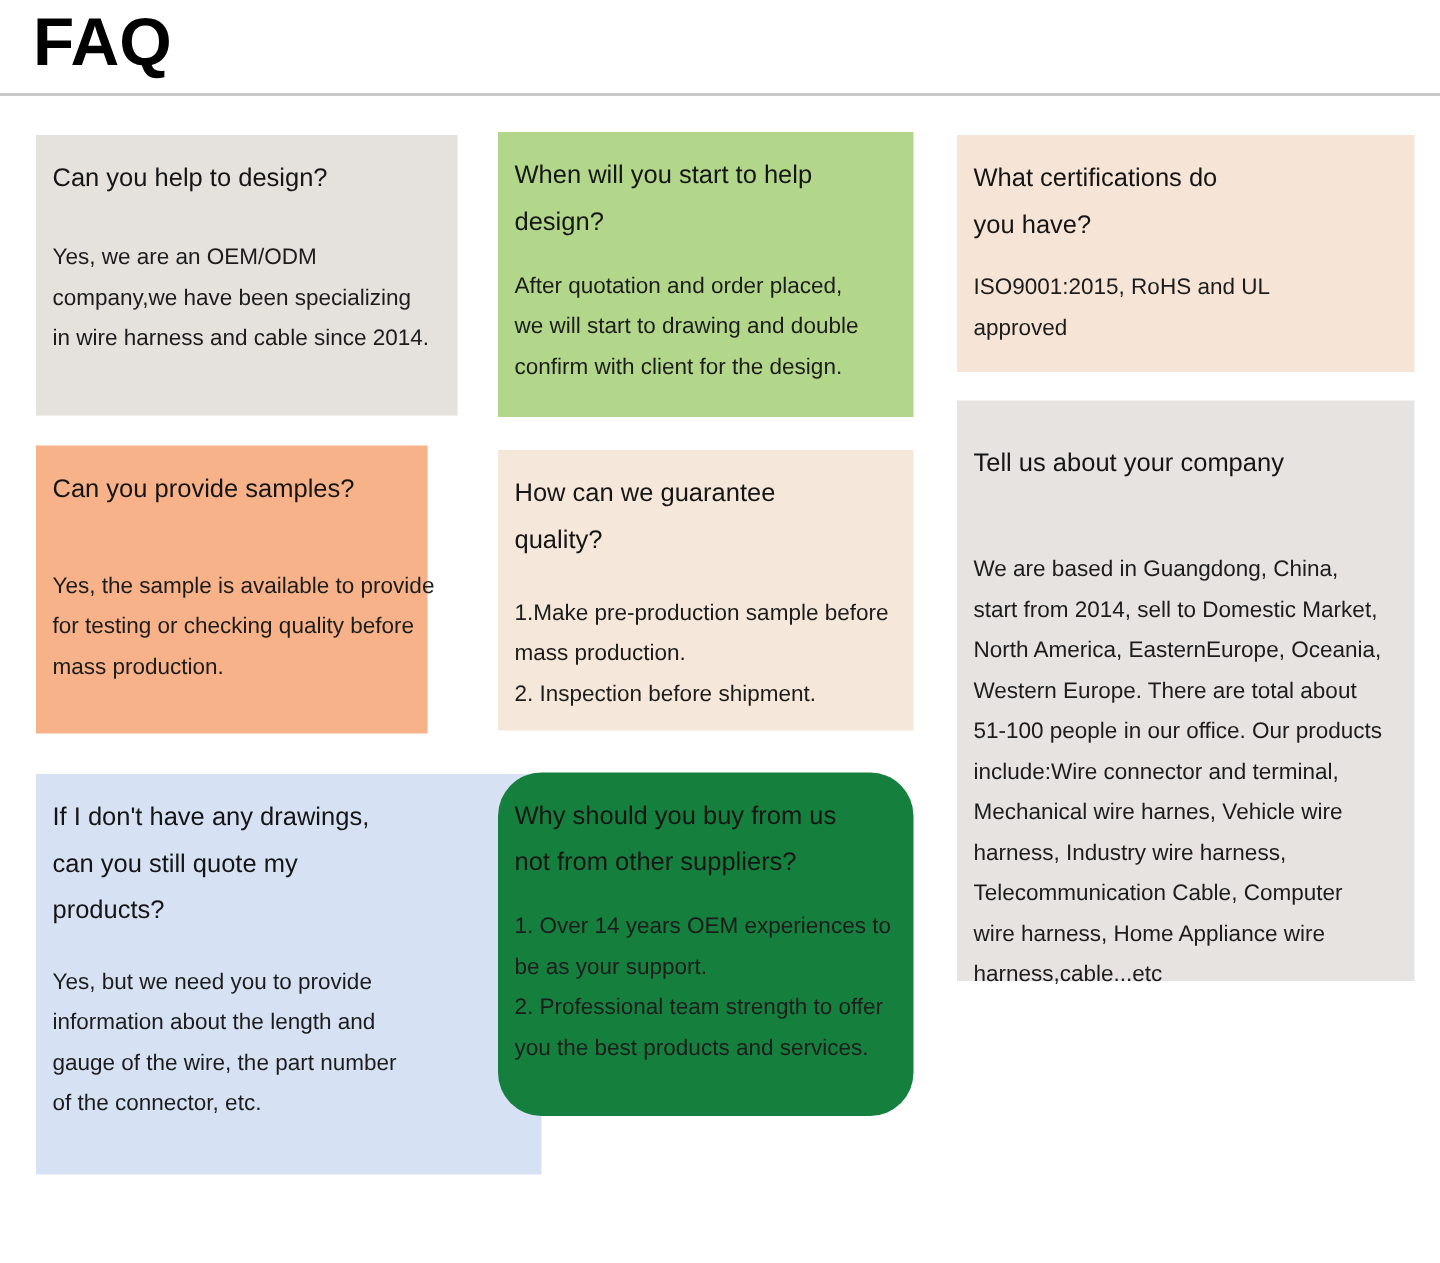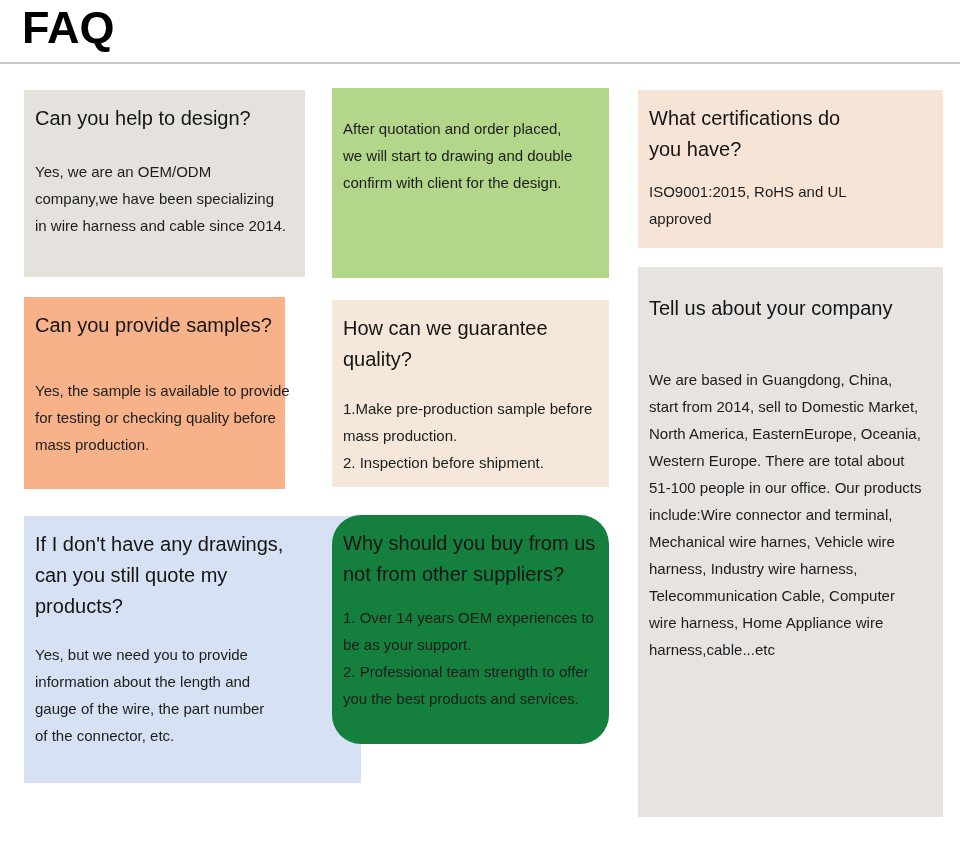--- a/index.html
+++ b/index.html
@@ -14,32 +14,32 @@
   }
   .divider{
     position:absolute;left:0;top:62px;width:960px;height:2px;
     background:#c9c9c9;border:none;
   }
   .card{
     position:absolute;box-sizing:border-box;
     padding:13px 12px 0 11px;
   }
   .q{
-    font-size:20px;line-height:31px;white-space:pre;color:#151515;
+    font-size:17px;line-height:31px;white-space:pre;color:#151515;
   }
   .a{
     font-size:15px;line-height:27px;white-space:pre;color:#1c1c1c;
   }
   
   .c0{left:24px;top:90px;width:281px;height:187px;}
   .c1{left:332px;top:88px;width:277px;height:190px;}
   .c2{left:638px;top:90px;width:305px;height:158px;}
   .c3{left:24px;top:297px;width:261px;height:192px;}
   .c4{left:332px;top:300px;width:277px;height:187px;}
-  .c5{left:638px;top:267px;width:305px;height:550px;padding-top:26px;padding-right:8px;}
+  .c5{left:638px;top:267px;width:305px;height:387px;padding-top:26px;padding-right:8px;}
   .c6{left:24px;top:516px;width:337px;height:267px;}
   .c7{left:332px;top:515px;width:277px;height:229px;}
   
   .c0 .a{margin-top:24px;}
   .c1 .a{margin-top:14px;}
   .c2 .a{margin-top:13px;}
   .c3 .a{margin-top:36px;}
   .c4 .a{margin-top:20px;}
   .c5 .a{margin-top:42px;}
   .c6 .a{margin-top:19px;}
@@ -52,20 +52,22 @@
 <div class="divider"></div>
 
 <div class="card c0" style="background: rgb(229, 226, 222);">
   <div class="q">Can you help to design?</div>
   <div class="a">Yes, we are an OEM/ODM
 company,we have been specializing
 in wire harness and cable since 2014.</div>
 </div>
 
 <div class="card c1" style="background: rgb(179, 215, 138);">
+  <div class="q">When will you start to help
+design?</div>
   <div class="a">After quotation and order placed,
 we will start to drawing and double
 confirm with client for the design.</div>
 </div>
 
 <div class="card c2" style="background: rgb(246, 229, 215);">
   <div class="q">What certifications do
 you have?</div>
   <div class="a">ISO9001:2015, RoHS and UL
 approved</div>

